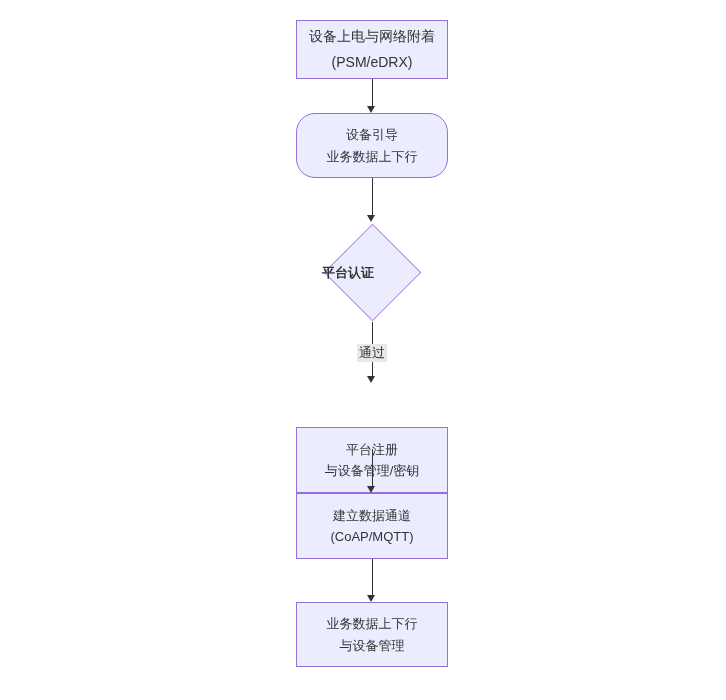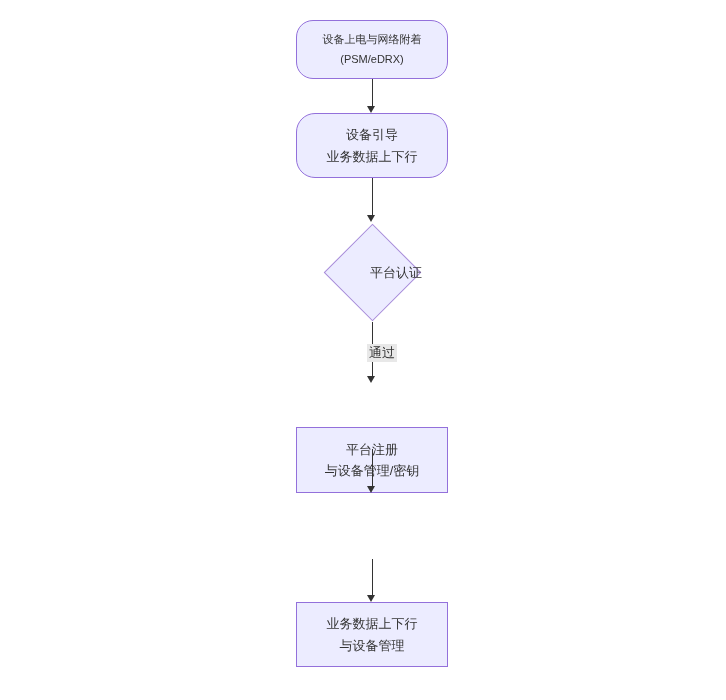--- a/index.html
+++ b/index.html
@@ -19,21 +19,21 @@
     border: 1px solid #9370DB;
     display: flex;
     flex-direction: column;
     align-items: center;
     justify-content: center;
     text-align: center;
     font-size: 13px;
     line-height: 1.65;
     color: #333333;
   }
-  .node.small-text { font-size: 11px; line-height: 1.8; border-radius: 17px; }
+  .node.small-text { font-size: 14px; line-height: 1.8; }
   .node-line { white-space: nowrap; }
 
   .edge-line {
     position: absolute;
     left: 371.5px;
     width: 1px;
     background: #333333;
   }
   .arrowhead {
     position: absolute;
@@ -48,41 +48,41 @@
     position: absolute;
     left: 372px;
     top: 344px;
     transform: translateX(-50%);
     background: #e8e8e8;
     color: #333333;
     font-size: 13px;
     line-height: 1.4;
     padding: 0 2px;
     white-space: nowrap;
-    margin-left: 10px;
   }
   .diamond-shape {
     position: absolute;
     left: 338px;
     top: 238px;
     width: 69px;
     height: 69px;
     box-sizing: border-box;
     background: #ECECFF;
     border: 1px solid #A88BD8;
     transform: rotate(45deg);
   }
   .diamond-label {
     position: absolute;
     left: 322px;
     top: 264px;
     width: 100px;
-    text-align: right;
+    text-align: left;
     font-size: 13px;
     color: #333333;
+    font-weight: bold;
   }
 
   
   .n-power    { left: 296px; top: 20px;  width: 152px; height: 59px; }
   .n-boot     { left: 296px; top: 113px; width: 152px; height: 65px; border-radius: 19px; }
   .n-register { left: 296px; top: 383px; width: 152px; height: 66px; margin-top: 44px; }
   .n-channel  { left: 296px; top: 493px; width: 152px; height: 66px; }
   .n-business { left: 296px; top: 602px; width: 152px; height: 65px; }
 
   
@@ -121,20 +121,24 @@
   <div class="arrowhead e3-head"></div>
 
   <div class="node n-register">
     <div class="node-line">平台注册</div>
     <div class="node-line">与设备管理/密钥</div>
   </div>
 
   <div class="edge-line e4-line"></div>
   <div class="arrowhead e4-head"></div>
 
+  <div class="node n-channel">
+    <div class="node-line">建立数据通道</div>
+    <div class="node-line">(CoAP/MQTT)</div>
+  </div>
 
   <div class="edge-line e5-line"></div>
   <div class="arrowhead e5-head"></div>
 
   <div class="node n-business">
     <div class="node-line">业务数据上下行</div>
     <div class="node-line">与设备管理</div>
   </div>
 
 </div>

